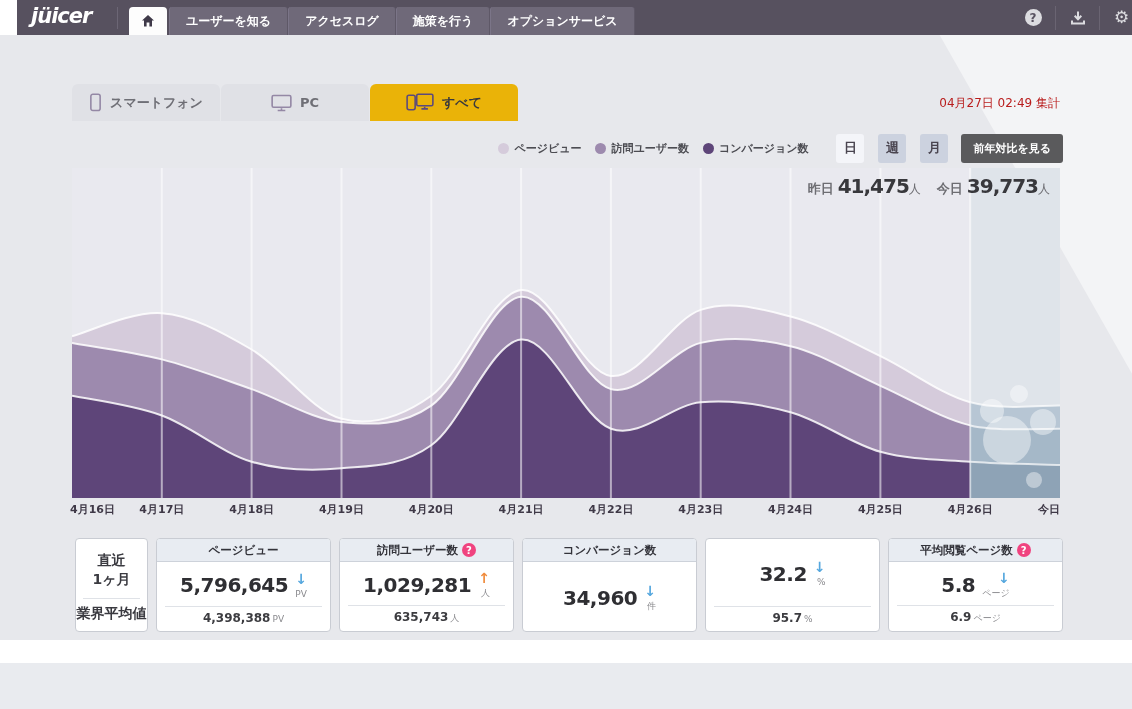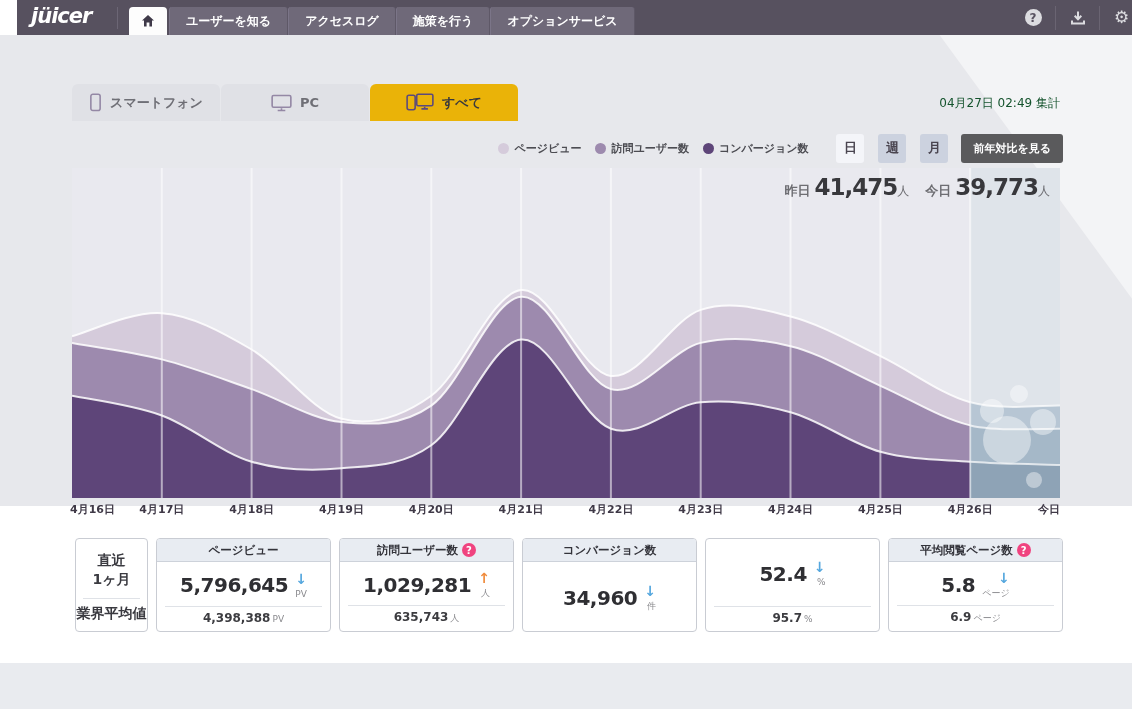--- a/index.html
+++ b/index.html
@@ -15,48 +15,48 @@
   .nav-home { width:38px; height:28px; background:#fdfdfd; border-radius:4px 4px 0 0; display:flex; align-items:center; justify-content:center; margin-right:2px; cursor:pointer; }
   .nav-item { height:28px; background:#6f6979; border-right:1px solid #5e5867; border-left:1px solid #7b7588; color:#fff; font-size:12px; font-weight:bold; display:flex; align-items:center; padding:0 16px; border-radius:3px 3px 0 0; cursor:pointer; }
   .nav-actions { position:absolute; right:6px; top:0; height:35px; display:flex; align-items:center; }
   .nav-act { width:44px; height:24px; display:flex; align-items:center; justify-content:center; border-left:1px solid #6a6472; cursor:pointer; }
   .nav-act:first-child { border-left:none; }
   .navcirc { width:17px; height:17px; border-radius:50%; background:#dcdce0; color:#57515f; font-size:12px; font-weight:bold; display:flex; align-items:center; justify-content:center; }
   .dl-icon svg, .gear { display:block; }
   .gear { color:#dcdce0; font-size:17px; line-height:1; }
 
   
-  .content { position:absolute; top:35px; left:0; width:1132px; height:471px; background:#e7e8ec; z-index:1; }
+  .content { position:absolute; top:35px; left:0; width:1132px; height:605px; background:#e7e8ec; z-index:1; }
   .wedge { position:absolute; top:0; left:0; width:100%; height:100%; background:rgba(255,255,255,0.5); clip-path:polygon(83% 0, 100% 0, 100% 56%); pointer-events:none; }
   .footer-band { position:absolute; left:0; bottom:0; width:100%; height:46px; background:#e9ebef; }
 
   
   .dtabs { position:absolute; left:72px; top:49px; display:flex; }
   .dtab { width:148px; height:37px; margin-right:1px; background:#e0e1e6; border-radius:6px 6px 0 0; display:flex; align-items:center; justify-content:center; gap:8px; font-size:13px; font-weight:bold; color:#6f6f76; cursor:pointer; }
   .dtab svg { color:#9488a5; }
   .dtab.active { background:#eab308; color:#38383e; }
   .dtab.active svg { color:#5c4a7c; }
 
-  .timestamp { position:absolute; right:72px; top:60px; font-size:12px; color:#14532d; }
+  .timestamp { position:absolute; right:72px; top:60px; font-size:12px; color:#b91c1c; }
 
   
   .legend-row { position:absolute; right:69px; top:98px; height:30px; display:flex; align-items:center; }
   .legend-item { display:flex; align-items:center; gap:5px; margin-right:14px; cursor:pointer; }
   .legend-dot { width:11px; height:11px; border-radius:50%; }
   .legend-label { font-size:11px; font-weight:bold; color:#4c4c52; }
   .rbtn { width:28px; height:29px; border-radius:3px; background:#ccd2df; color:#4a4550; font-size:13px; font-weight:bold; display:flex; align-items:center; justify-content:center; margin-left:14px; cursor:pointer; }
   .rbtn.active { background:#f4f5f9; }
   .cmp-btn { height:29px; margin-left:13px; background:#5a5a5c; border-radius:3px; color:#fff; font-size:11px; font-weight:bold; display:flex; align-items:center; padding:0 12px; cursor:pointer; }
 
   
   .chart { position:absolute; left:72px; top:133px; width:988px; height:330px; background:#e9e9ef; }
   .chart svg { position:absolute; left:0; top:0; }
   .headline { position:absolute; top:6px; right:10px; display:flex; align-items:baseline; z-index:2; }
   .hl-small { font-size:13px; font-weight:bold; color:#6d6d72; }
-  .hl-num { font-size:23px; font-weight:bold; color:#38383c; letter-spacing:-1px; margin-left:4px; }
+  .hl-num { font-size:20px; font-weight:bold; color:#38383c; letter-spacing:-1px; margin-left:4px; }
   .hl-unit { font-size:12px; color:#6d6d72; margin-right:16px; }
   .hl-unit:last-child { margin-right:0; }
 
   .x-labels { position:absolute; left:72px; top:467px; width:988px; height:18px; }
   .xlab { position:absolute; top:0; font-size:11px; font-weight:bold; color:#3f3947; white-space:nowrap; }
 
   
   .cards { position:absolute; left:75px; top:503px; width:988px; height:94px; display:flex; gap:8px; }
   .period-box { width:73px; background:#fff; border:1px solid #c9ccd3; border-radius:4px; display:flex; flex-direction:column; align-items:center; padding-top:12px; }
   .period-line { font-size:14px; font-weight:bold; color:#3a3a40; line-height:1.35; }
@@ -273,21 +273,21 @@
           <span class="num">34,960</span>
           <span class="side">
               <span class="arr trend-down">↓</span>
               <span class="unit">件</span>
             </span>
         </div>
       </div>
 
       <div class="card">
         <div class="card-val">
-          <span class="num">52.4</span>
+          <span class="num">32.2</span>
           <span class="side">
               <span class="arr trend-down">↓</span>
               <span class="unit">%</span>
             </span>
         </div>
         <div class="card-foot">
           <span>95.7</span><span class="funit">%</span>
         </div>
       </div>
 

